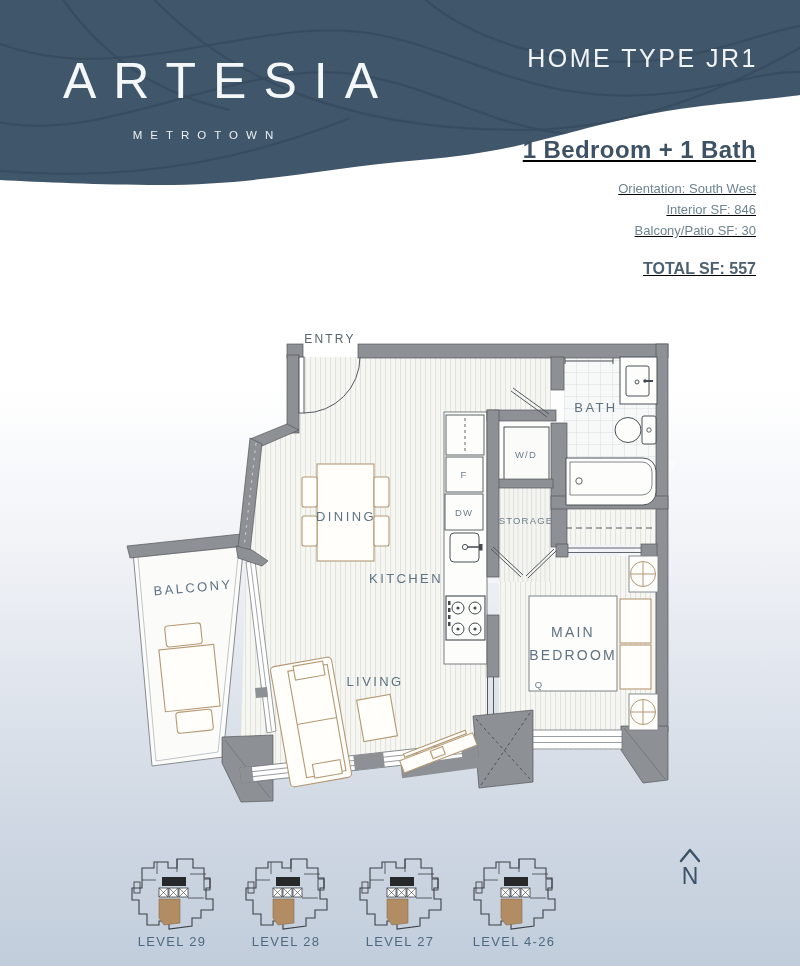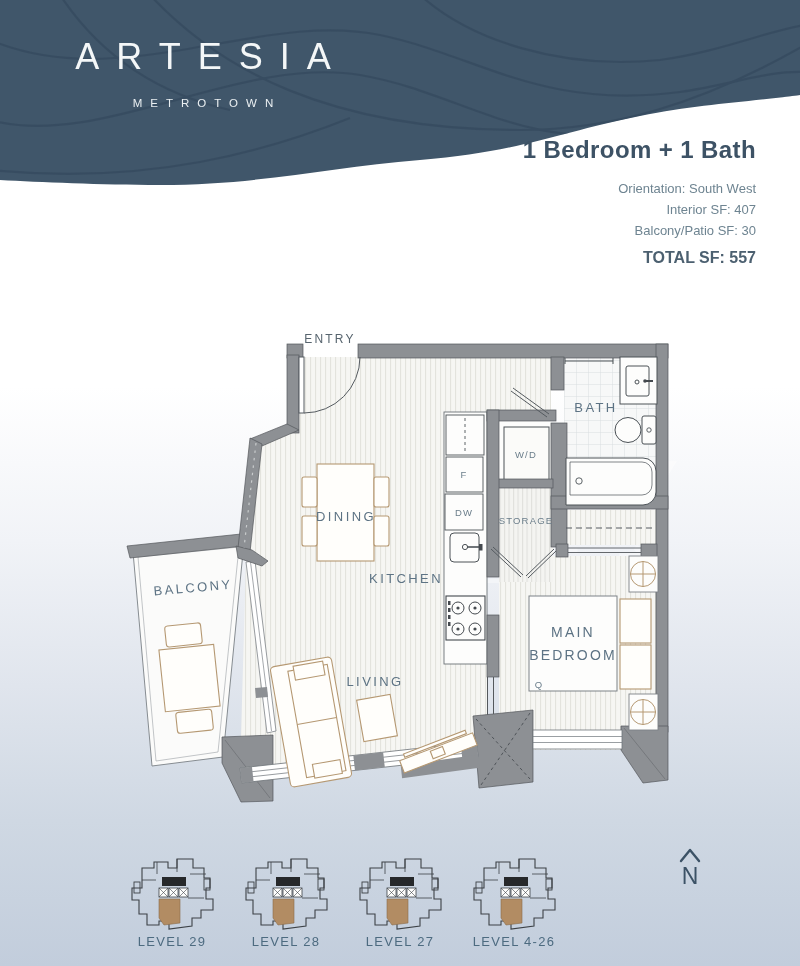--- a/index.html
+++ b/index.html
@@ -3,27 +3,27 @@
 <meta charset="utf-8">
 <style>
   html,body{margin:0;padding:0;background:#ffffff;}
   .page{
     position:relative;width:800px;height:966px;margin:0 auto;overflow:hidden;
     background:linear-gradient(180deg,#ffffff 0%,#ffffff 40%,#f1f3f7 56%,#e0e5ed 71%,#cfd8e3 85%,#c2cddc 100%);
     font-family:"Liberation Sans", sans-serif;
   }
   .gfx{position:absolute;left:0;top:0;}
   .logo{position:absolute;left:46px;top:36px;width:314px;text-align:center;color:#f4f7f8;}
-  .logo-title{font-size:36px;font-weight:300;letter-spacing:17px;text-indent:17px;white-space:nowrap;}
+  .logo-title{font-size:50px;font-weight:300;letter-spacing:17px;text-indent:17px;white-space:nowrap;margin-top:16px;}
   .logo-sub{font-size:11.5px;font-weight:500;letter-spacing:8px;text-indent:8px;margin-top:19px;color:#eaeff2;}
   .home-type{position:absolute;right:42px;top:44px;font-size:25px;font-weight:400;letter-spacing:2.5px;color:#f0f4f6;white-space:nowrap;}
-  .summary{position:absolute;right:44px;top:136px;text-align:right;}
+  .summary{position:absolute;right:44px;top:136px;text-align:right;text-decoration:underline;}
   .summary .headline{font-size:24px;font-weight:600;color:#3d5265;letter-spacing:.4px;margin-bottom:14px;}
   .summary .line{font-size:13px;color:#6e8491;line-height:21px;}
-  .summary .total{font-size:16px;font-weight:700;color:#4c6070;margin-top:8px;}
+  .summary .total{font-size:16px;font-weight:700;color:#4c6070;margin-top:19px;}
   svg text{font-family:"Liberation Sans", sans-serif;}
   .room-lbl{fill:#5d7384;font-size:13px;letter-spacing:2.4px;font-weight:500;}
   .room-lbl-md{fill:#5d7384;font-size:14px;letter-spacing:2.2px;font-weight:500;}
   .room-lbl-sm{fill:#6b7e8b;font-size:9.5px;letter-spacing:1.2px;font-weight:500;}
   .entry-lbl{fill:#57646e;font-size:12px;letter-spacing:2.2px;font-weight:500;}
   .plan-lbl{fill:#4d6b80;font-size:13px;letter-spacing:1.3px;font-weight:500;}
   .north-lbl{fill:#3c5266;font-size:23px;font-weight:500;}
   .wm1{fill:#ffffff;opacity:.48;font-size:86px;font-weight:700;letter-spacing:16px;}
   .wm2{fill:#ffffff;opacity:.38;font-size:50px;font-weight:700;letter-spacing:30px;}
   .wall{fill:#8d9094;stroke:#54585c;stroke-width:.7;}
@@ -313,22 +313,23 @@
   <g>
     <polyline points="681,861 690,850 699,861" fill="none" stroke="#3c5266" stroke-width="2.4" stroke-linecap="round" stroke-linejoin="round"></polyline>
     <text class="north-lbl" x="690" y="884" text-anchor="middle">N</text>
   </g>
 </svg>
 
   <div class="logo">
     <div class="logo-title">ARTESIA</div>
     <div class="logo-sub">METROTOWN</div>
   </div>
+  <div class="home-type">HOME TYPE JR1</div>
 
   <div class="summary">
     <div class="headline">1 Bedroom + 1 Bath</div>
     <div class="line">Orientation: South West</div>
-    <div class="line">Interior SF: 407</div>
+    <div class="line">Interior SF: 846</div>
     <div class="line">Balcony/Patio SF: 30</div>
     <div class="total">TOTAL SF: 557</div>
   </div>
 
 </div>
 
 </body></html>

